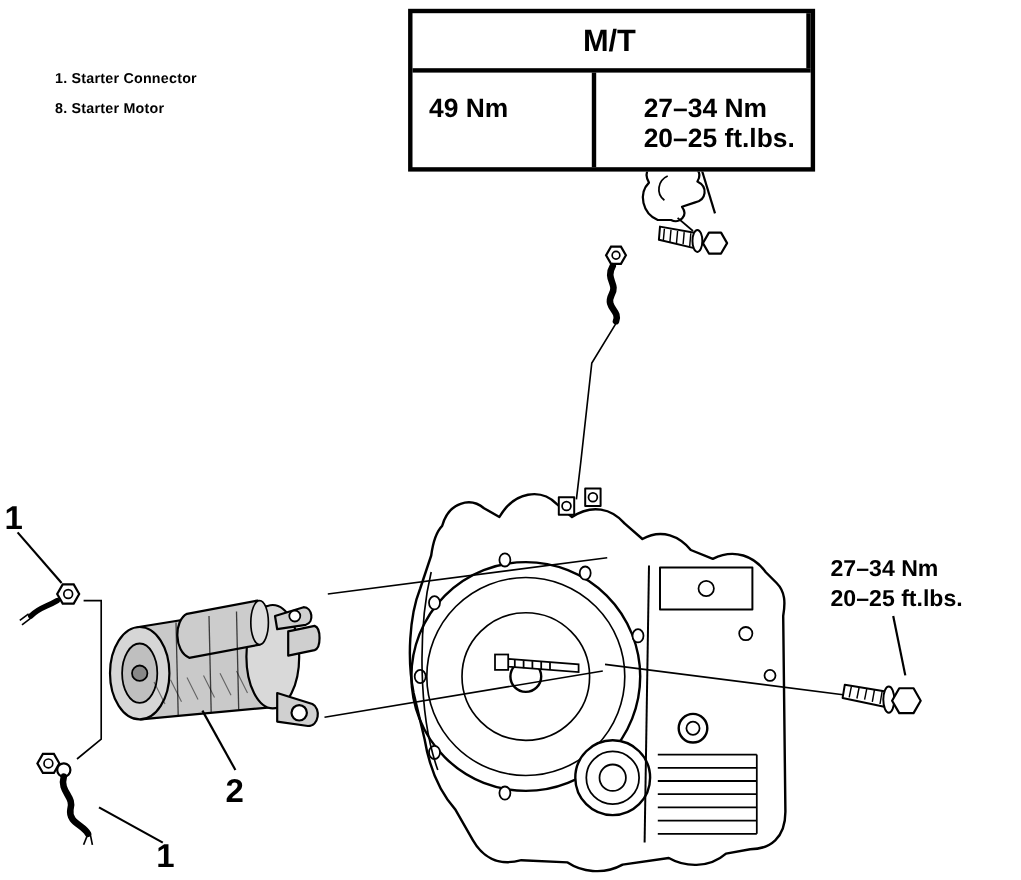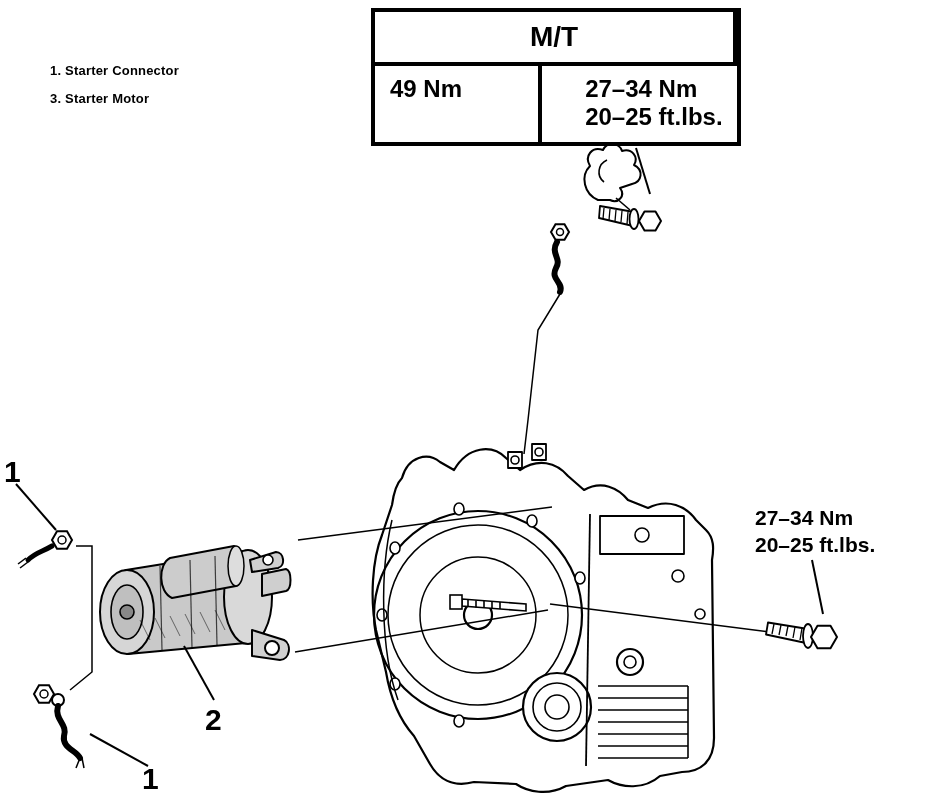--- a/index.html
+++ b/index.html
@@ -11,21 +11,21 @@
   .legend{position:absolute;left:50px;top:57px;font-size:13px;line-height:28px;letter-spacing:.2px;}
   .torque-table{
     position:absolute;left:371px;top:8px;width:370px;
     border:4px solid #000;box-sizing:border-box;background:#fff;
   }
   .t-row{display:flex;gap:28px;}
   .t-row.head{border-bottom:4px solid #000;}
   .t-cell{flex:1 1 50%;box-sizing:border-box;}
   .t-cell.first{border-right:4px solid #000;}
   .head .t-cell{height:50px;display:flex;align-items:center;justify-content:center;font-size:28px;}
-  .bodyrow .t-cell{padding:9px 4px 11px 15px;font-size:24px;line-height:28px;}
+  .bodyrow .t-cell{padding:19px 4px 11px 15px;font-size:24px;line-height:28px;}
   .callout{position:absolute;font-size:30px;}
   .side-torque{position:absolute;left:755px;top:504px;font-size:21px;line-height:27px;}
 </style>
 </head>
 <body>
 
 <div class="stage">
 
   <svg class="art" width="928" height="800" viewBox="0 0 928 800">
 
@@ -187,21 +187,21 @@
 
     <g stroke="#000" stroke-width="2">
       <line x1="16" y1="484" x2="56" y2="530"></line>
       <line x1="214" y1="700" x2="184" y2="646"></line>
       <line x1="148" y1="766" x2="90" y2="734"></line>
     </g>
   </svg>
 
   <div class="legend">
     <div>1. Starter Connector</div>
-    <div>3. Starter Motor</div>
+    <div>8. Starter Motor</div>
   </div>
 
   <div class="torque-table">
     <div class="t-row head">
       <div class="t-cell first">M/T</div>
     </div>
     <div class="t-row bodyrow">
       <div class="t-cell first">
         <div>49 Nm</div>
       </div>

